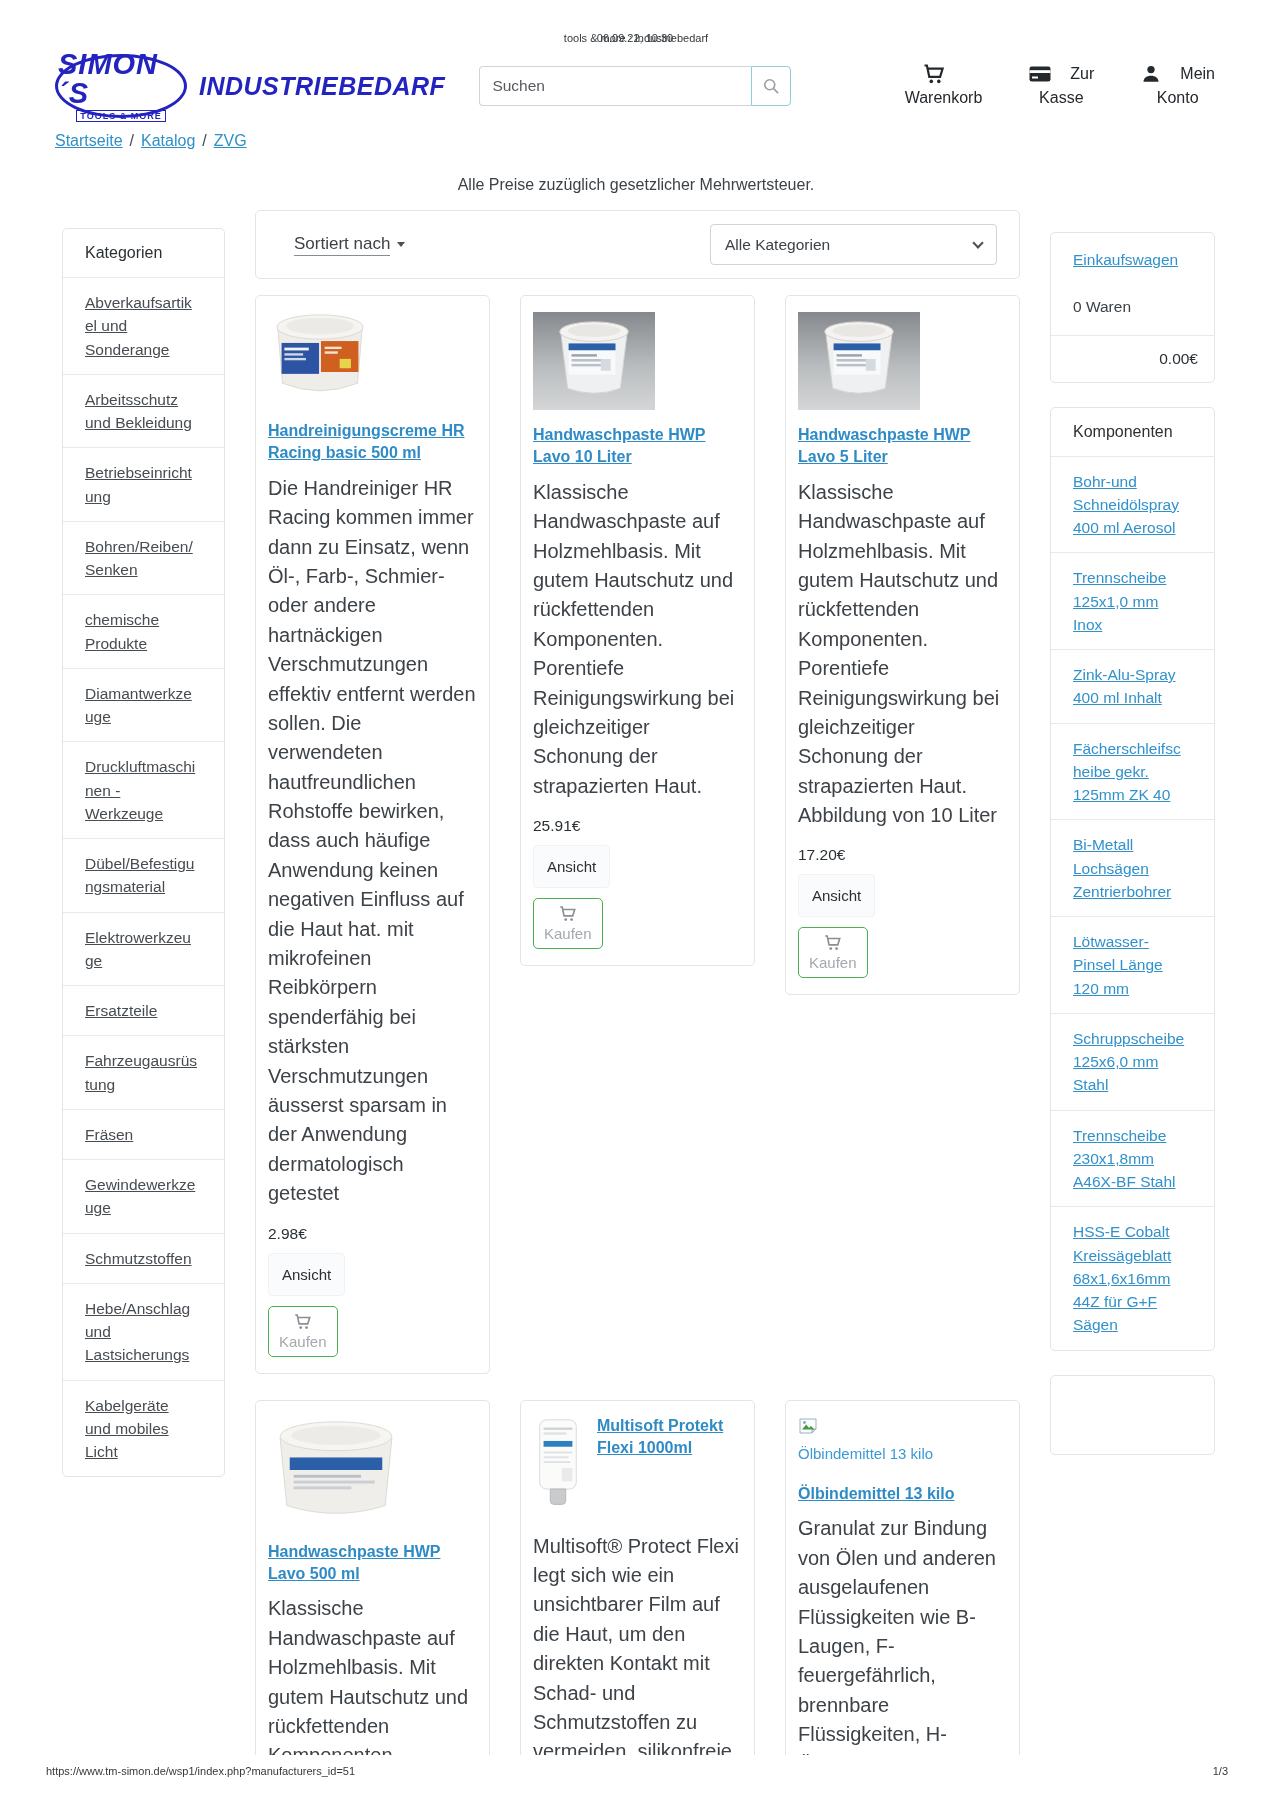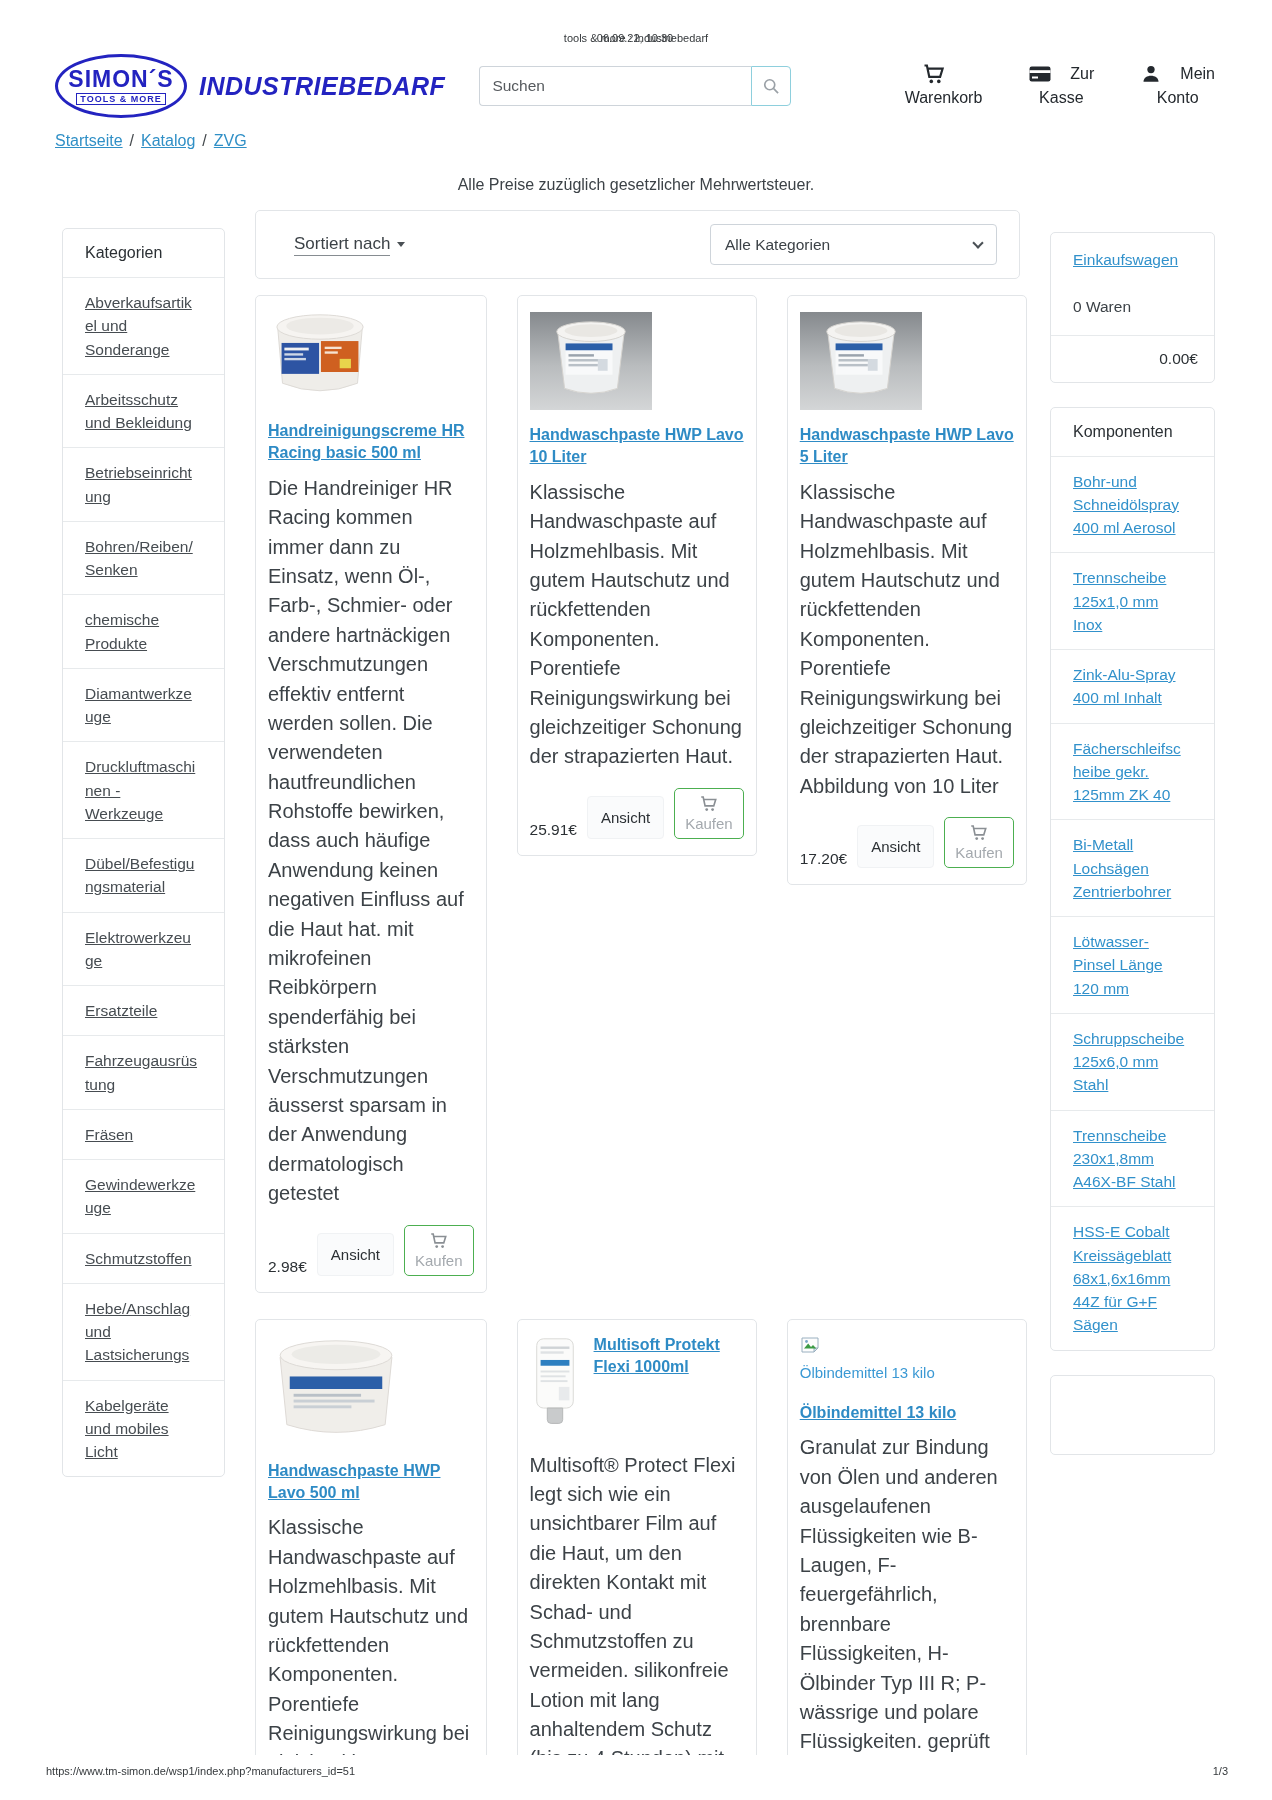--- a/index.html
+++ b/index.html
@@ -13,21 +13,21 @@
   .print-bar .mid { position: absolute; left: 0; right: 0; text-align: center; }
   .print-bar { position: relative; }
   .page-footer { display: flex; justify-content: space-between; padding: 10px 44px 0 46px;
     font-size: 11px; color: #35393c; }
 
   
   .site-header { display: flex; align-items: center; gap: 34px; padding: 10px 57px 4px 55px; }
   .logo { display: flex; align-items: center; gap: 12px; text-decoration: none; flex: none; }
   .logo-oval { border: 3px solid #2323c0; border-radius: 50%; width: 132px; height: 64px;
     display: flex; flex-direction: column; justify-content: center; align-items: center; }
-  .logo-name { color: #2323c0; font-weight: bold; font-size: 23px; letter-spacing: 1px; line-height: 1; }
+  .logo-name { color: #2323c0; font-weight: bold; font-style: italic; font-size: 29px; letter-spacing: 1px; line-height: 1; }
   .logo-tag { color: #2323c0; font-weight: bold; font-size: 9px; letter-spacing: 1px; margin-top: 2px;
     border: 1px solid #2323c0; padding: 0 3px; }
   .logo-word { color: #2323c0; font-weight: bold; font-style: italic; font-size: 25px; letter-spacing: 0.5px; }
   .searchbar { display: flex; flex: none; }
   .searchbar input { width: 272px; height: 40px; border: 1px solid #ced4da; border-right: none;
     border-radius: 4px 0 0 4px; padding: 14px 12px; font-size: 15.5px; color: #3c4247;
     font-family: "Liberation Sans", "DejaVu Sans", sans-serif; }
   .searchbar input::placeholder { color: #55595d; opacity: 1; }
   .search-btn { width: 40px; height: 40px; background: #fff; border: 1px solid #8ecfdd;
     border-radius: 0 4px 4px 0; display: flex; align-items: center; justify-content: center; }
@@ -78,21 +78,21 @@
 
   
   .grid { display: grid; grid-template-columns: repeat(3, 1fr); column-gap: 30px; row-gap: 26px; align-items: start; }
   .product { padding: 14px 12px 16px; }
   .pimg { margin: 2px 0 6px; }
   .photo { width: 122px; height: 98px; background: linear-gradient(180deg, #85898d 0%, #b9bcbe 55%, #d4d6d7 100%);
     display: flex; align-items: center; justify-content: center; }
   .title-link { display: inline-block; margin-top: 8px; font-size: 16px; font-weight: 600;
     color: #2e8bc5; text-decoration: underline; line-height: 1.4; }
   .desc { margin-top: 9px; font-size: 20px; line-height: 1.47; color: #3c4247; }
-  .price-row { display: flex; align-items: flex-end; gap: 10px; margin-top: 16px; }
+  .price-row { display: flex; align-items: flex-start; gap: 10px; margin-top: 16px; flex-direction: column; }
   .price { margin-right: auto; font-size: 15.5px; color: #2b3034; }
   .btn-view { background: #fafbfc; border: 1px solid #f0f2f4; border-radius: 4px;
     padding: 12px 13px; font-size: 15px; color: #2b3034;
     font-family: "Liberation Sans", "DejaVu Sans", sans-serif; }
   .btn-buy { background: #fff; border: 1px solid #4caf50; border-radius: 5px;
     padding: 6px 10px 5px; display: flex; flex-direction: column; align-items: center; gap: 2px;
     color: #a4a9ae; font-size: 15px; line-height: 1.2;
     font-family: "Liberation Sans", "DejaVu Sans", sans-serif; }
   .p5-head { display: flex; gap: 14px; align-items: flex-start; }
   .p5-head .title-link { margin-top: 0; }

